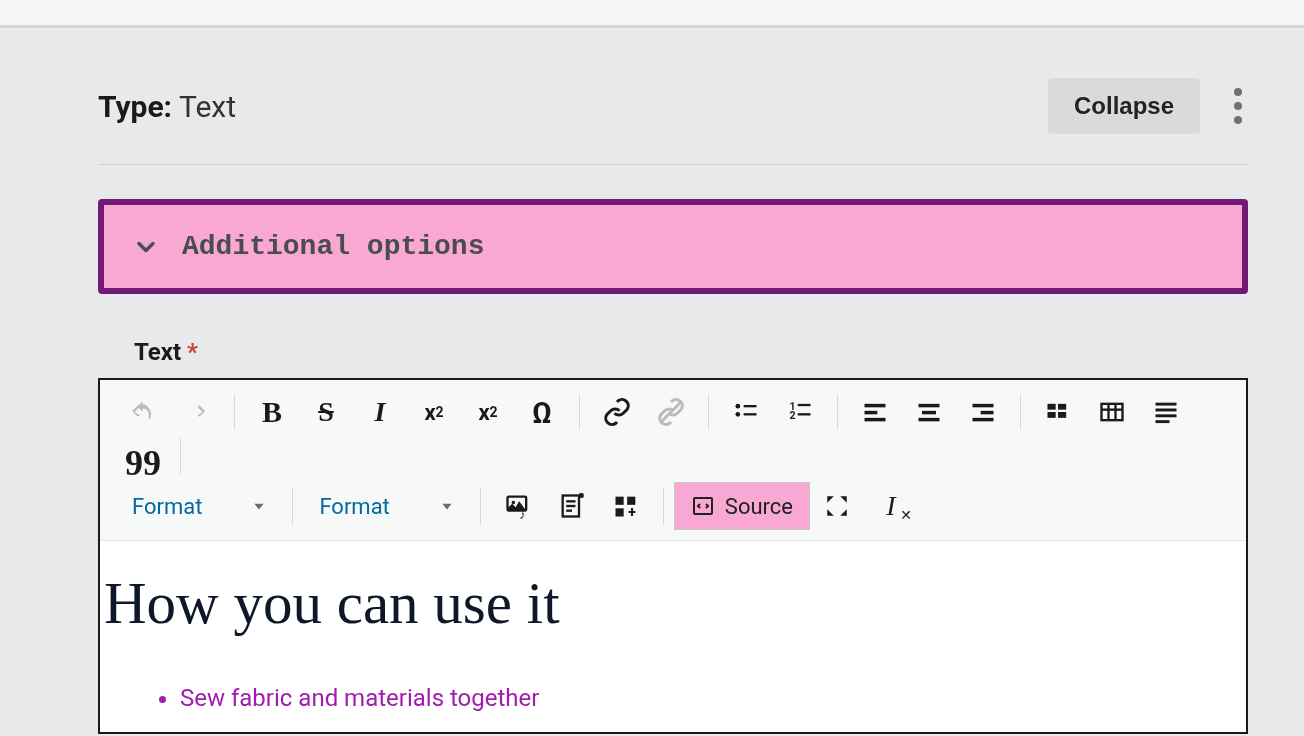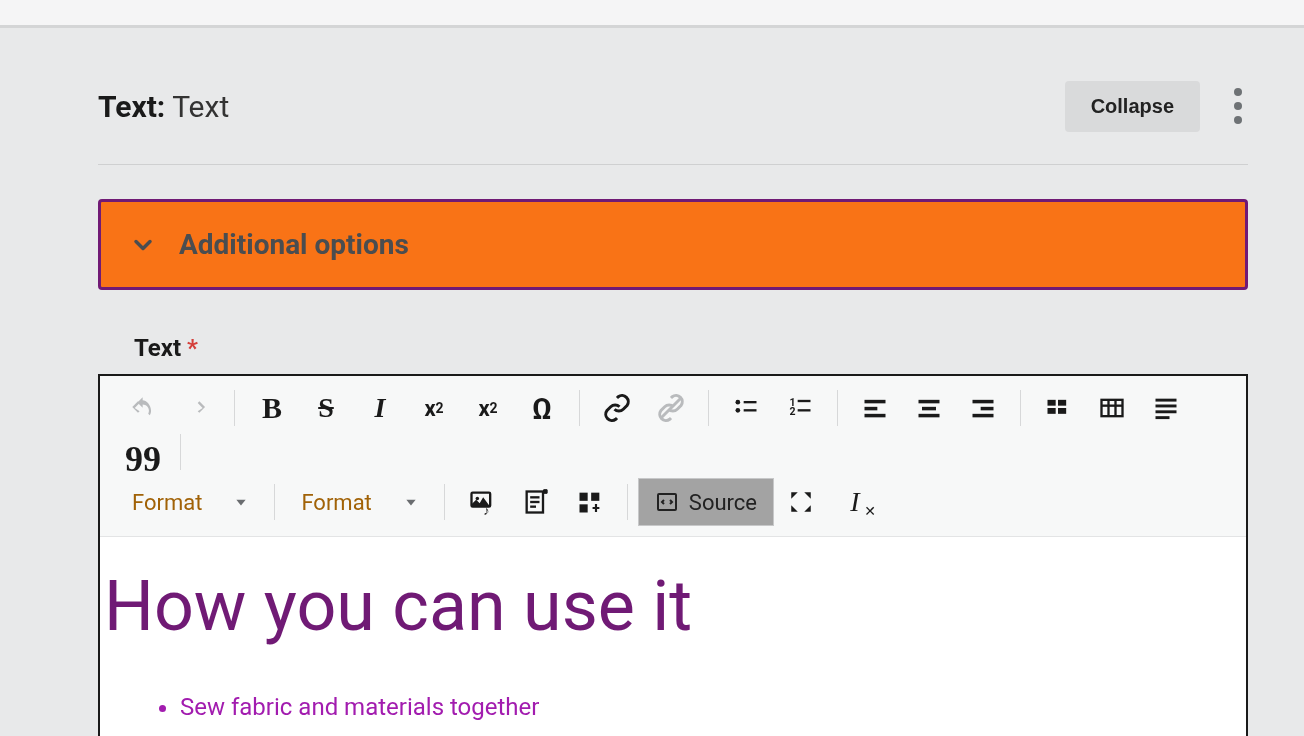--- a/index.html
+++ b/index.html
@@ -35,48 +35,49 @@
 .header-actions {
   display: flex;
   align-items: center;
   gap: 28px;
 }
 .collapse-btn {
   background: #d9dadb;
   border: none;
   border-radius: 4px;
   padding: 14px 26px;
-  font-size: 20px;
+  font-size: 24px;
   font-weight: 700;
   color: #222;
   cursor: pointer;
 }
 .kebab-dots {
   display: flex;
   flex-direction: column;
   gap: 6px;
   cursor: pointer;
   padding: 10px 6px;
 }
 .kebab-dots span {
   width: 8px; height: 8px;
   background: #6e7275;
   border-radius: 50%;
 }
 .options-panel {
-  background: #f97316;
-  border: 3px solid #701a75;
+  background: #f9a8d4;
+  border: 6px solid #701a75;
   border-radius: 4px;
   margin-top: 34px;
   margin-right: 36px;
   padding: 26px 28px;
   display: flex;
   align-items: center;
   gap: 22px;
   cursor: pointer;
+  font-family: Liberation Mono, monospace;
 }
 .options-panel svg { flex-shrink: 0; }
 .options-panel .label {
   font-size: 28px;
   font-weight: 700;
   color: #4a4d50;
 }
 .field-label-row {
   margin-top: 44px;
   margin-bottom: 12px;
@@ -122,69 +123,70 @@
 .tb-btn.disabled { color: #b9bbbd; cursor: default; }
 .tb-sep {
   width: 1px;
   height: 36px;
   background: #d7d8d9;
   margin: 0 10px;
 }
 .tb-dropdown {
   display: inline-flex;
   align-items: center;
-  gap: 32px;
+  gap: 50px;
   padding: 0 16px;
   height: 44px;
   font-size: 22px;
-  color: #a16207;
+  color: #0369a1;
   cursor: pointer;
 }
 .tb-dropdown svg { color: #6a6d70; }
 .source-btn {
   display: inline-flex;
   align-items: center;
   gap: 10px;
   padding: 18px 16px;
   height: 48px;
   border: 1px solid #c7c8c9;
-  background: #a3a3a3;
+  background: #f9a8d4;
   cursor: pointer;
   font-size: 22px;
   color: #222;
 }
 .editor-body {
   padding: 28px 10px 20px 10px;
 }
 .editor-body h2 {
-  font-size: 70px;
+  font-size: 59px;
   font-weight: 400;
-  color: #701a75;
+  color: #0f172a;
   margin-bottom: 46px;
   margin-left: -6px;
+  font-family: Liberation Serif, serif;
 }
 .editor-body ul {
   list-style: disc;
   padding-left: 70px;
 }
 .editor-body li {
   font-size: 24px;
   color: #a21caf;
 }
 </style>
 </head>
 <body>
 
 <div class="top-strip"></div>
 
 <div class="page-content">
 
   <div class="header-row">
     <div class="type-label">
-      <strong>Text:</strong>
+      <strong>Type:</strong>
       <span>Text</span>
     </div>
     <div class="header-actions">
       <button class="collapse-btn">Collapse</button>
       <div class="kebab-dots">
         <span></span>
           <span></span>
           <span></span>
       </div>
     </div>

